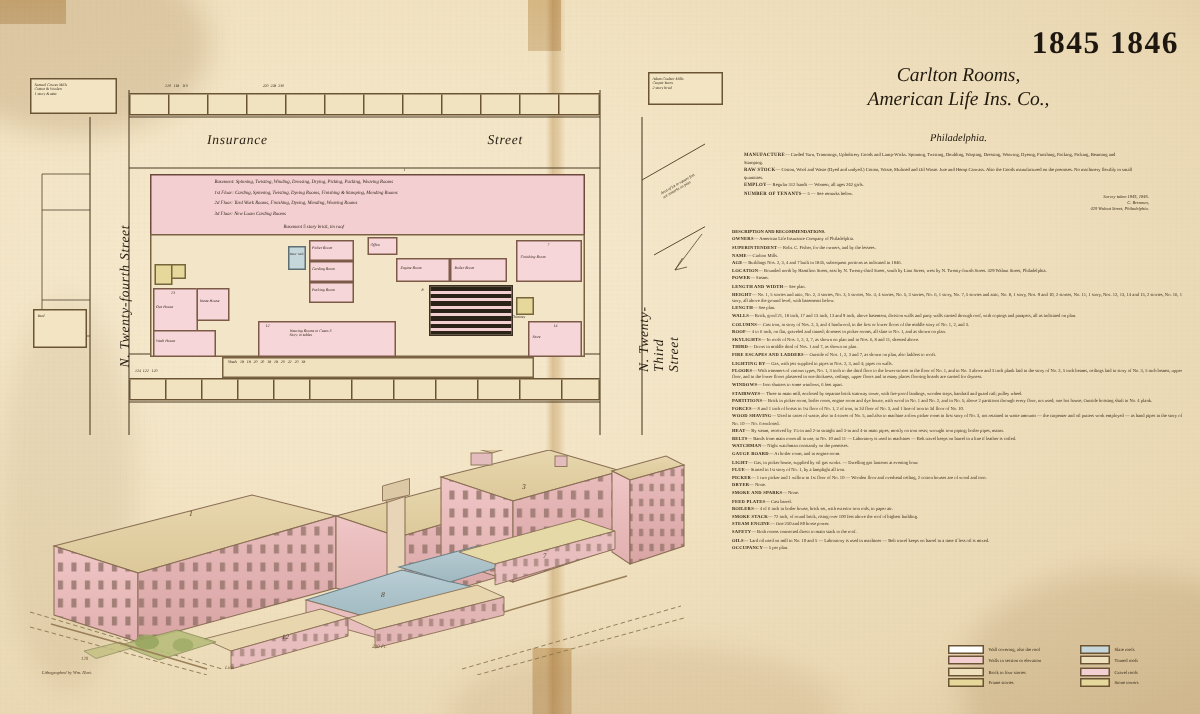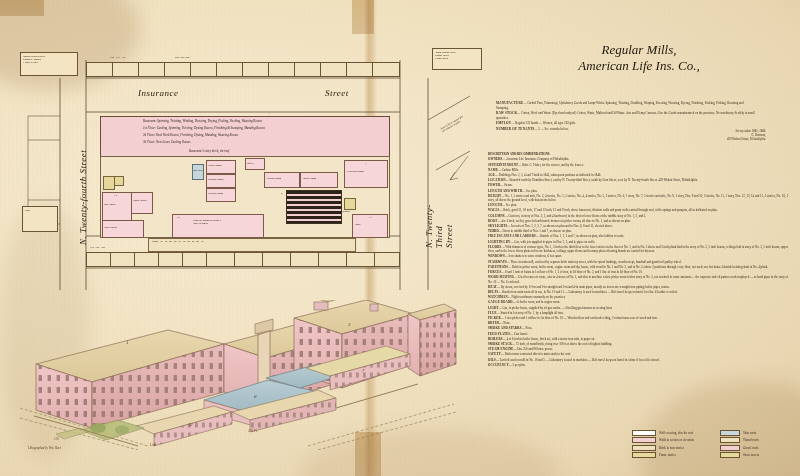--- a/index.html
+++ b/index.html
@@ -349,23 +349,25 @@
         <text x="230" y="132" font-size="3.4" fill="#6b5434" font-style="italic" font-family="Liberation Serif, serif">230 Ft.</text>
         <text x="36" y="140" font-size="3.2" fill="#6b5434" font-style="italic" font-family="Liberation Serif, serif">120</text>
       </svg>
     </div>
 
     <div class="credit">Lithographed by Wm. Hart.</div>
   </div>
 
   <div id="textcol">
 
-
-    <div class="ttl" style="top:42px;font-size:13px;">Regular Mills,</div>
+    <div class="bignum">1845 1846</div>
+
+    <div class="ttl" style="top:42px;font-size:13px;">Carlton Rooms,</div>
     <div class="ttl" style="top:58px;font-size:13px;font-style:italic;">American Life Ins. Co.,</div>
+    <div class="ttl" style="top:88px;font-size:7px;">Philadelphia.</div>
 
     <div class="desc" style="top:101px;">
       <div>
         <b>MANUFACTURE</b><span>— Carded Yarn, Trimmings, Upholstery Goods and Lamp-Wicks. Spinning, Twisting, Doubling, Warping, Dressing, Weaving, Dyeing, Finishing, Packing, Picking, Beaming and Stamping.</span>
       </div>
       <div style="margin-top:1px;">
         <b>RAW STOCK</b><span>— Cotton, Wool and Waste (Dyed and undyed.) Cotton, Waste, Mulined and Oil Waste. Jute and Hemp Canvass. Also the Goods manufactured on the premises. No machinery flexibly in small quantities.</span>
       </div>
       <div style="margin-top:1px;">
         <b>EMPLOY</b><span>— Regular 312 hands — Women, all ages 262 girls.</span>

